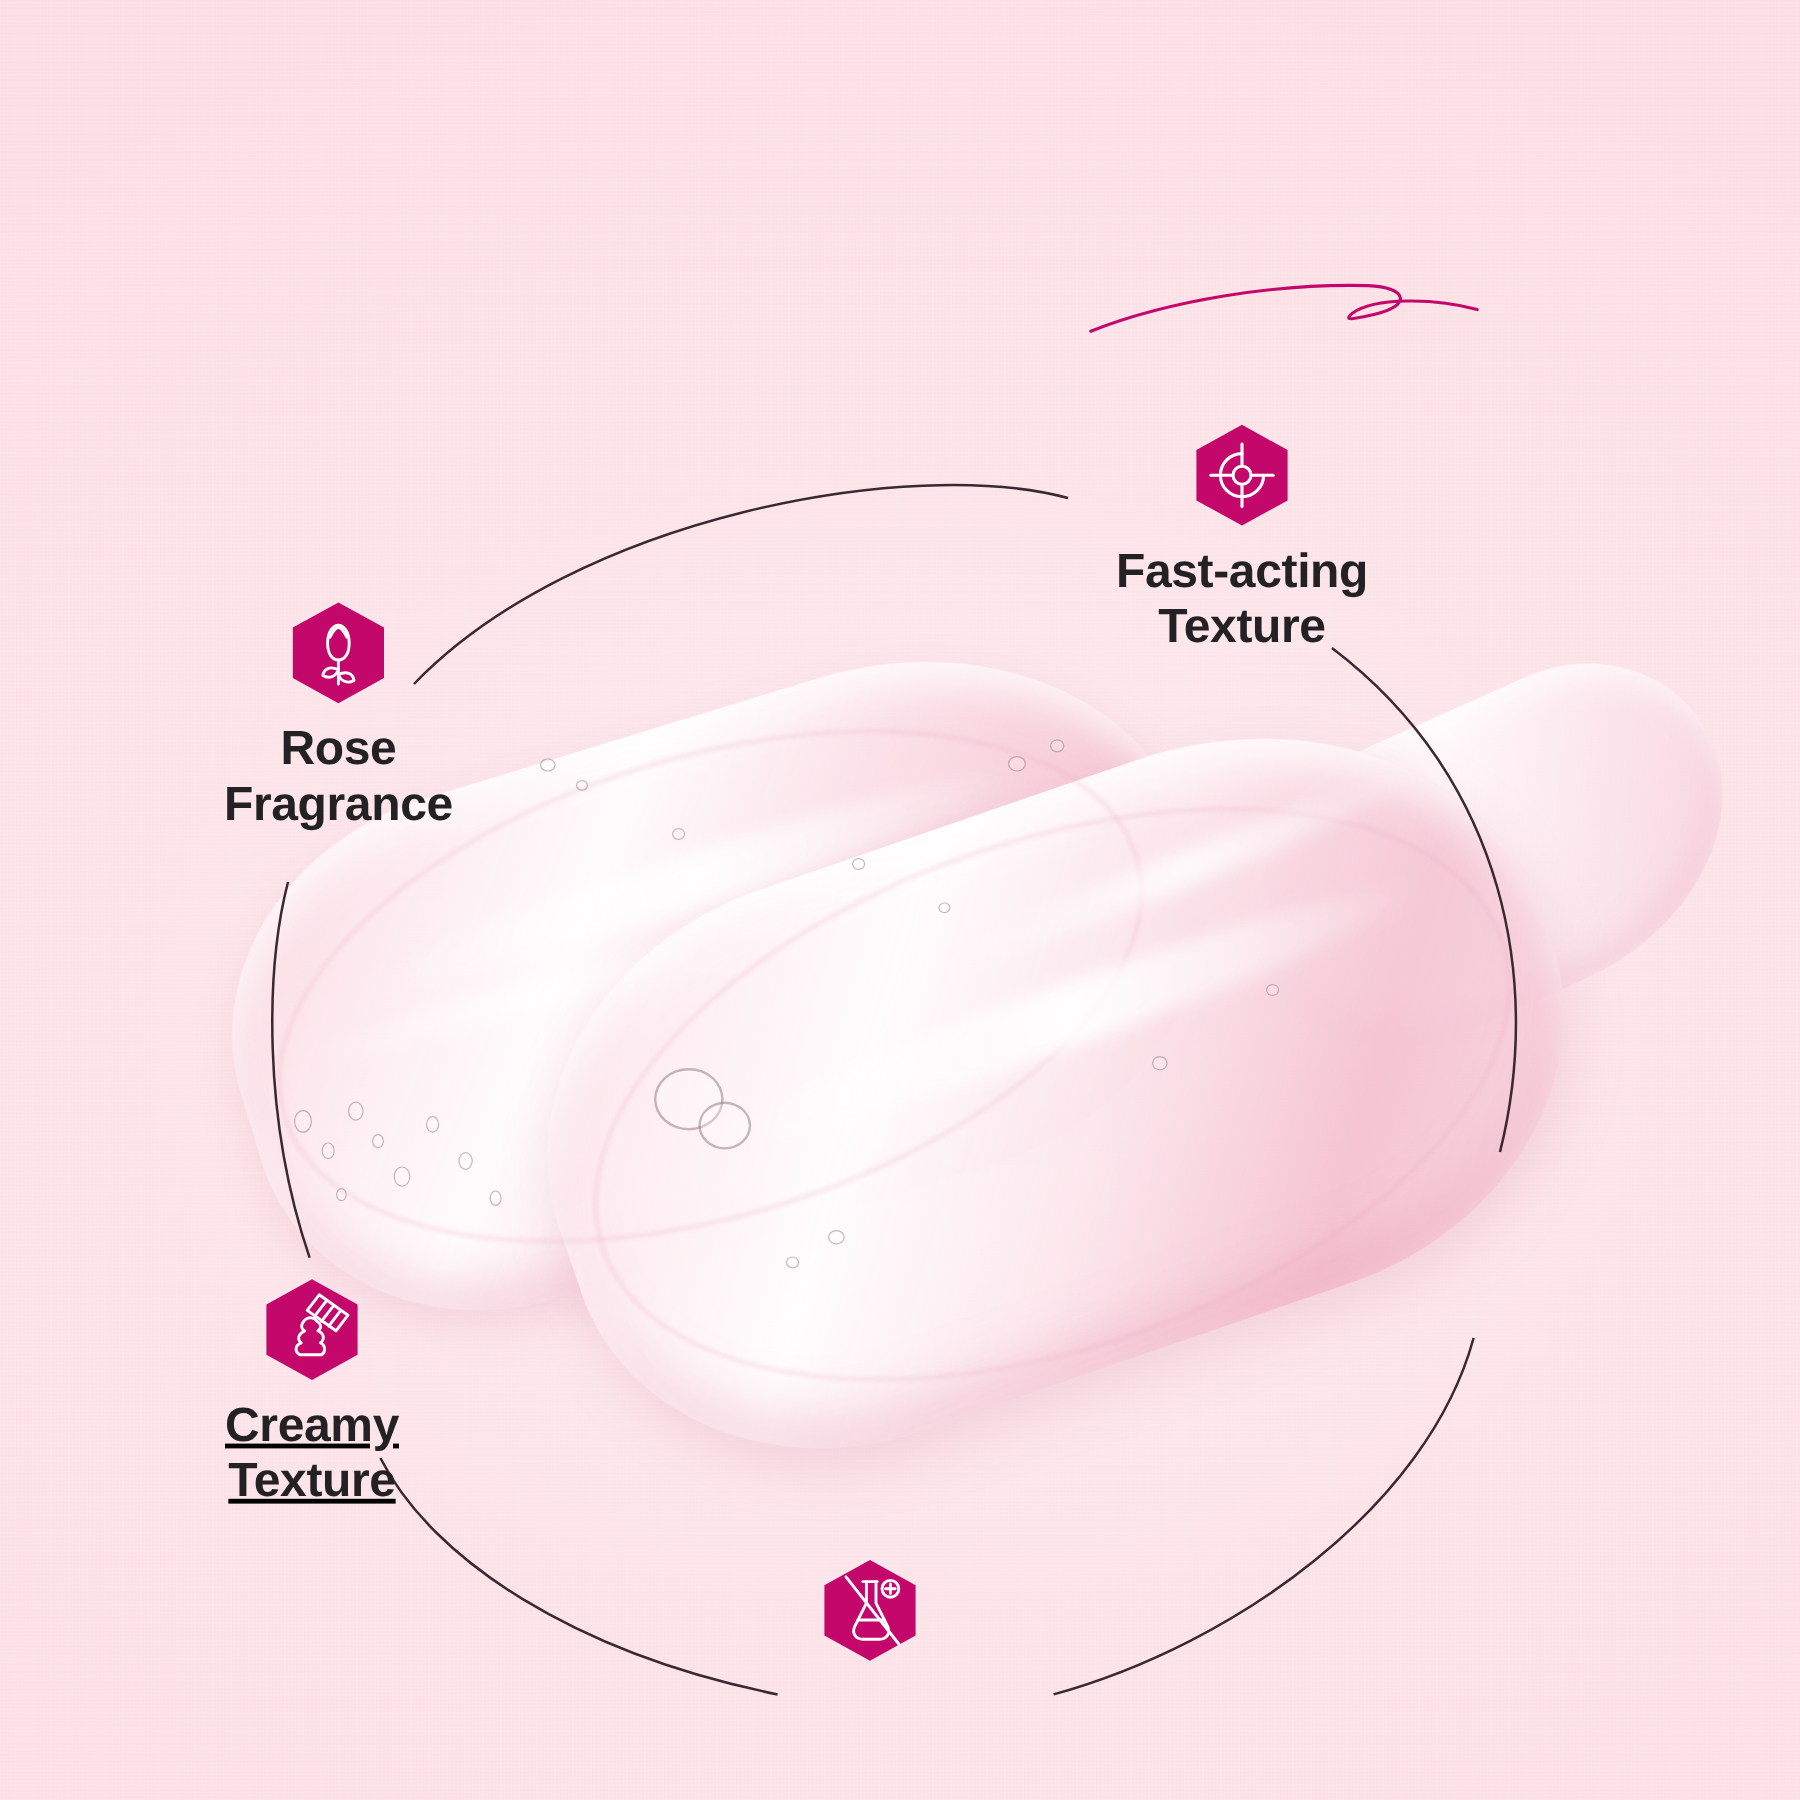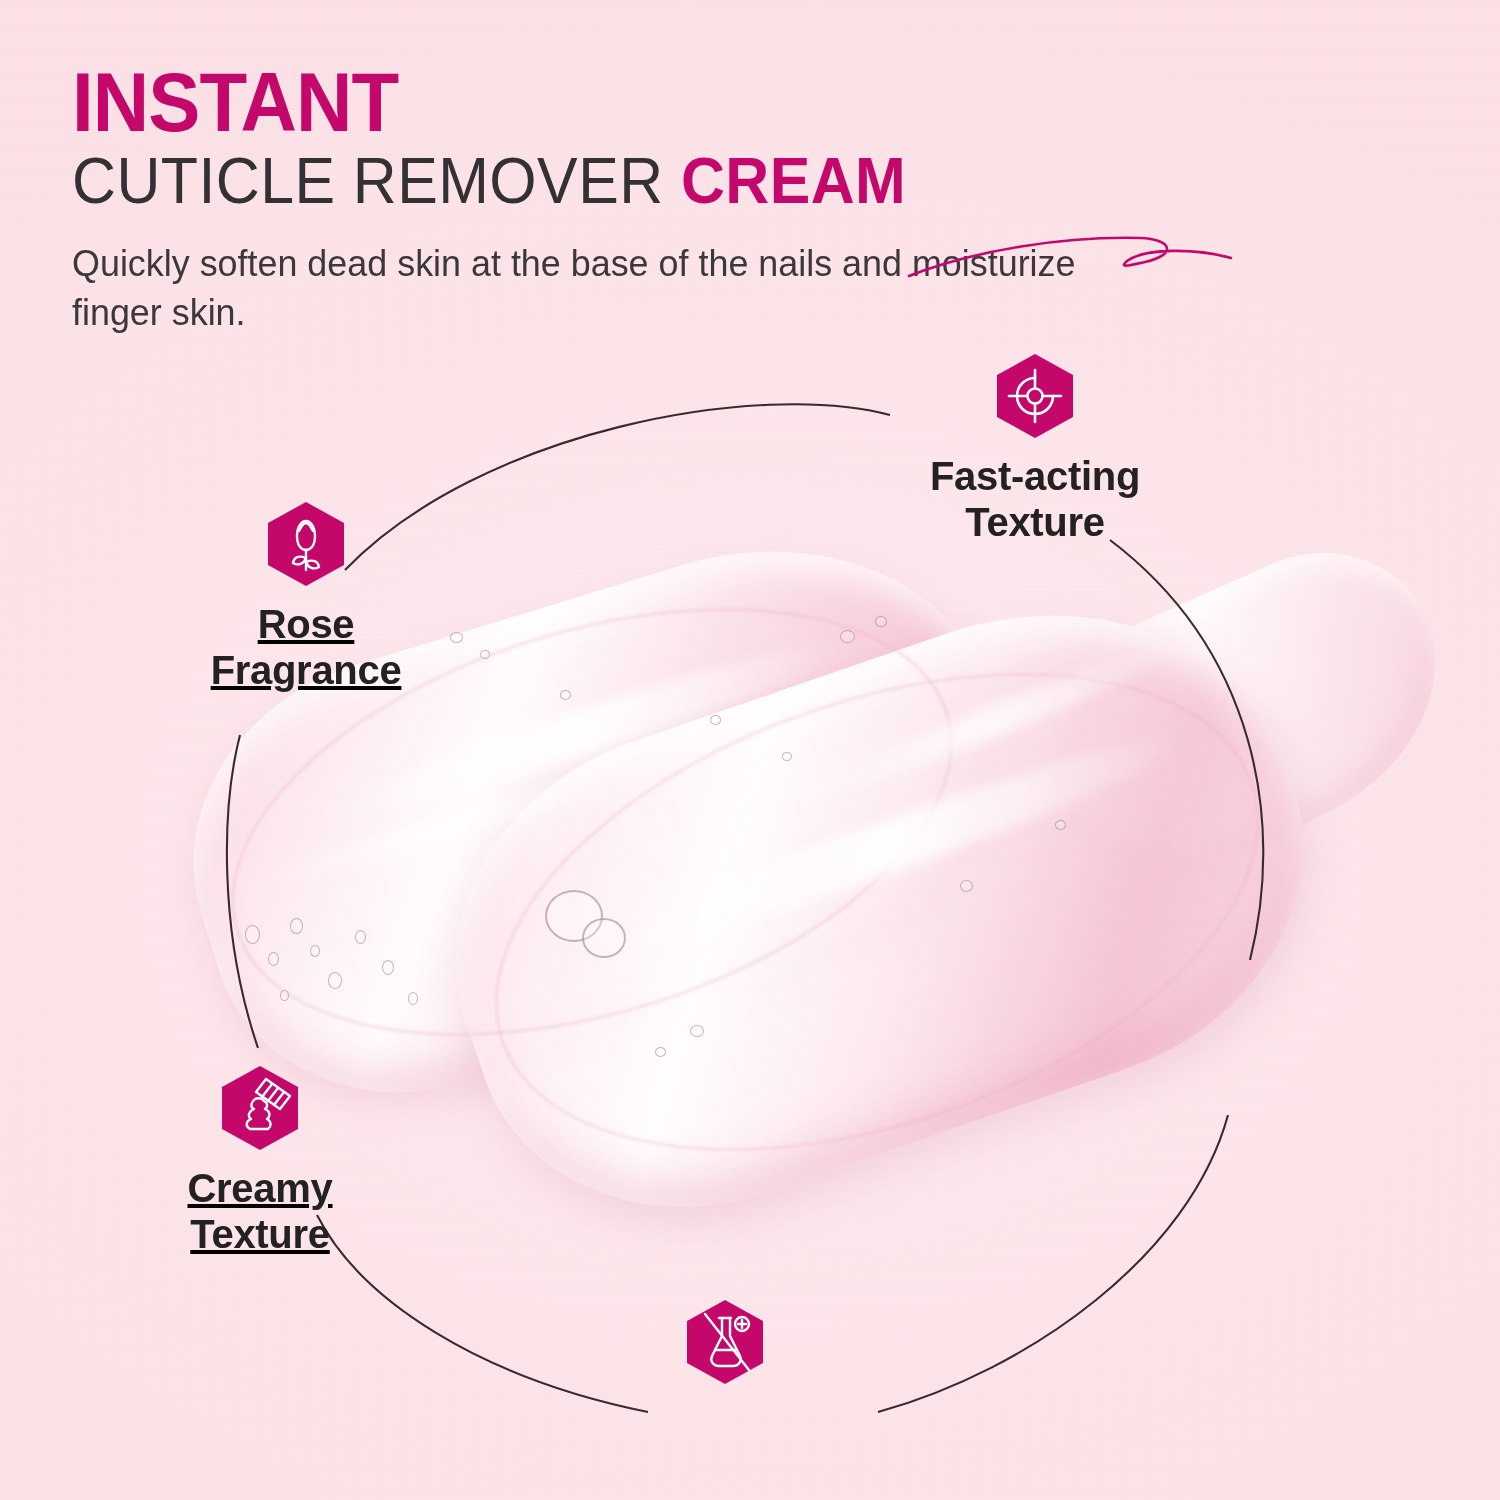--- a/index.html
+++ b/index.html
@@ -205,21 +205,21 @@
   .feature-label {
     font-size: 40px;
     font-weight: 700;
     line-height: 1.14;
     color: #232123;
     letter-spacing: -.3px;
     white-space: pre-line;
   }
 
   .f-fast    { left: 885px;  top: 352px; }
-  .f-rose    { left: 156px;  top: 500px; text-decoration: underline; }
+  .f-rose    { left: 132px;  top: 500px; }
   .f-natural { left: 1115px; top: 935px; }
   .f-creamy  { left: 110px;  top: 1064px; text-decoration: underline; }
   .f-nontoxic{ left: 575px;  top: 1298px; }
 </style>
 </head>
 <body>
 
 <div id="page">
 
   <div class="bg-base"></div>
@@ -269,25 +269,20 @@
 
     <path d="M 1110 540 C 1255 650 1285 820 1250 960" fill="none" stroke="#3a2a30" stroke-width="2.1"></path>
 
     <path d="M 1228 1115 C 1190 1255 1030 1370 878 1412" fill="none" stroke="#3a2a30" stroke-width="2.1"></path>
 
     <path d="M 648 1412 C 480 1378 360 1300 317 1215" fill="none" stroke="#3a2a30" stroke-width="2.1"></path>
 
     <path d="M 258 1048 C 218 930 222 805 240 735" fill="none" stroke="#3a2a30" stroke-width="2.1"></path>
   </svg>
 
-  <div class="headline-wrap">
-    <div class="title-instant">INSTANT</div>
-    <div class="title-sub"><span>CUTICLE REMOVER </span><span class="accent">CREAM</span></div>
-    <div class="subtitle">Quickly soften dead skin at the base of the nails and moisturize finger skin.</div>
-  </div>
 
   <svg class="flourish" viewBox="0 0 330 70">
     <path d="M4 48 C 70 22 160 8 235 10 C 268 11 272 27 240 34 C 222 38 214 40 222 33 C 240 20 290 20 326 30" fill="none" stroke="#c4086b" stroke-width="2.6" stroke-linecap="round"></path>
   </svg>
 
   <div class="feature f-fast">
     <div class="hexwrap">
       <svg class="hex" viewBox="0 0 80 88">
         <polygon points="40,2 78,23 78,65 40,86 2,65 2,23" fill="#c4086b"></polygon>
         <g fill="none" stroke="#ffffff" stroke-width="2.6" stroke-linecap="round">

